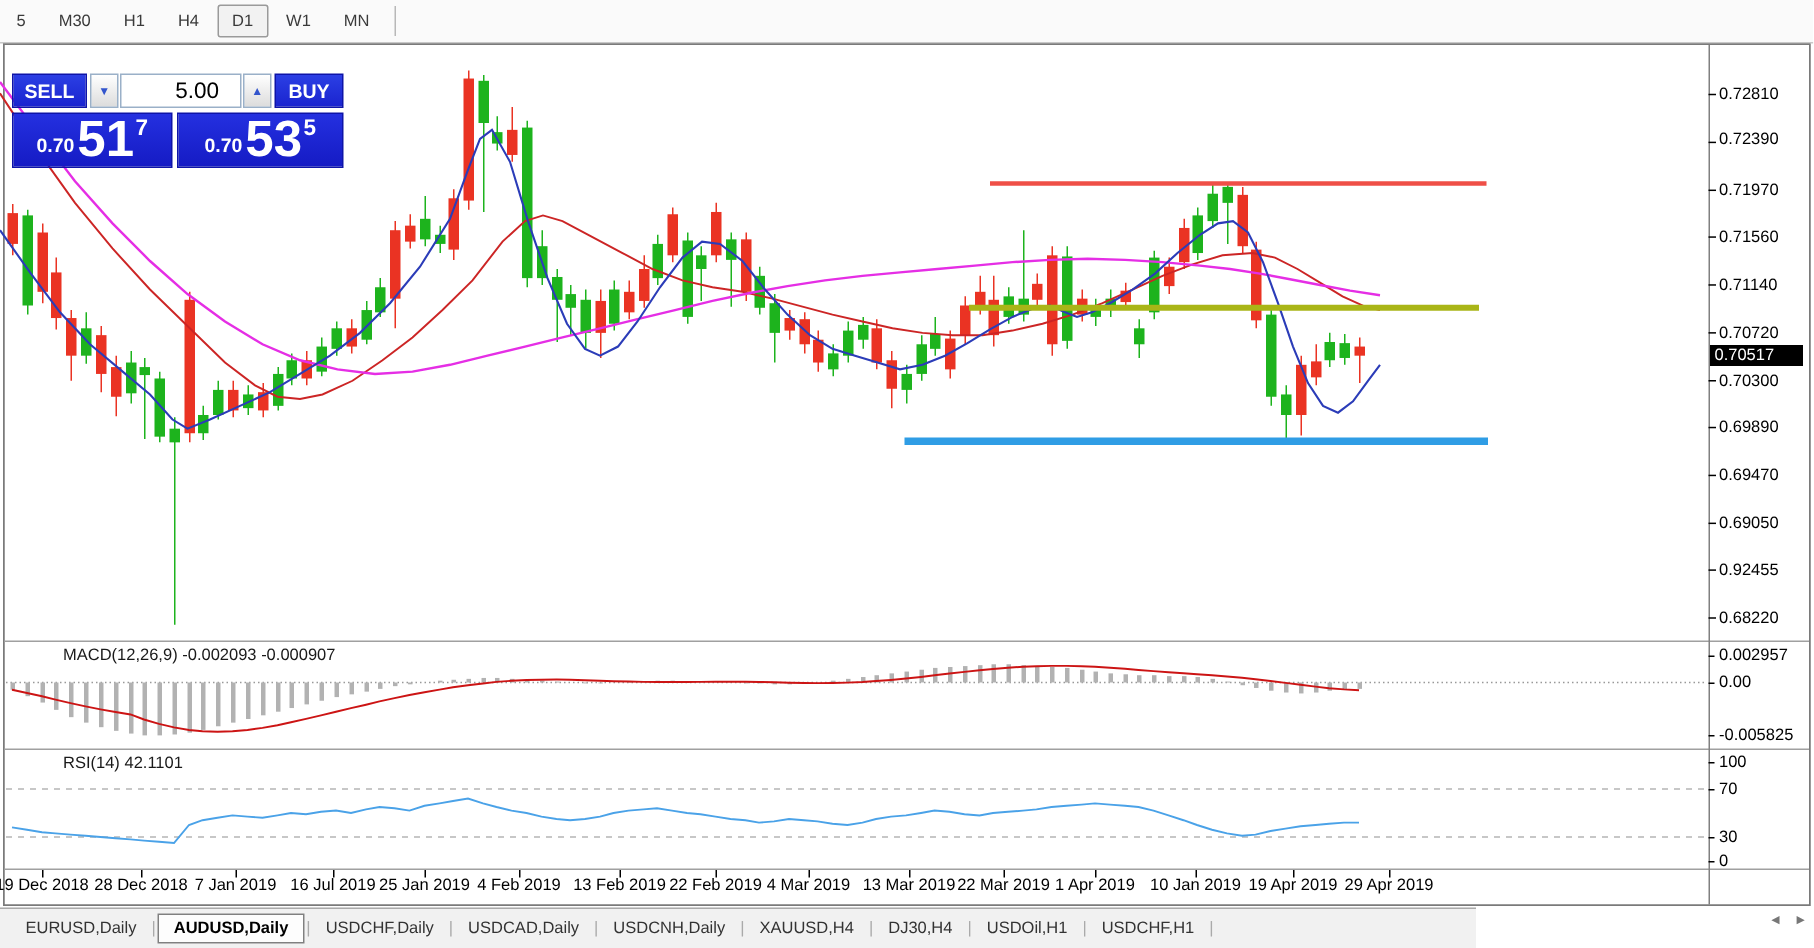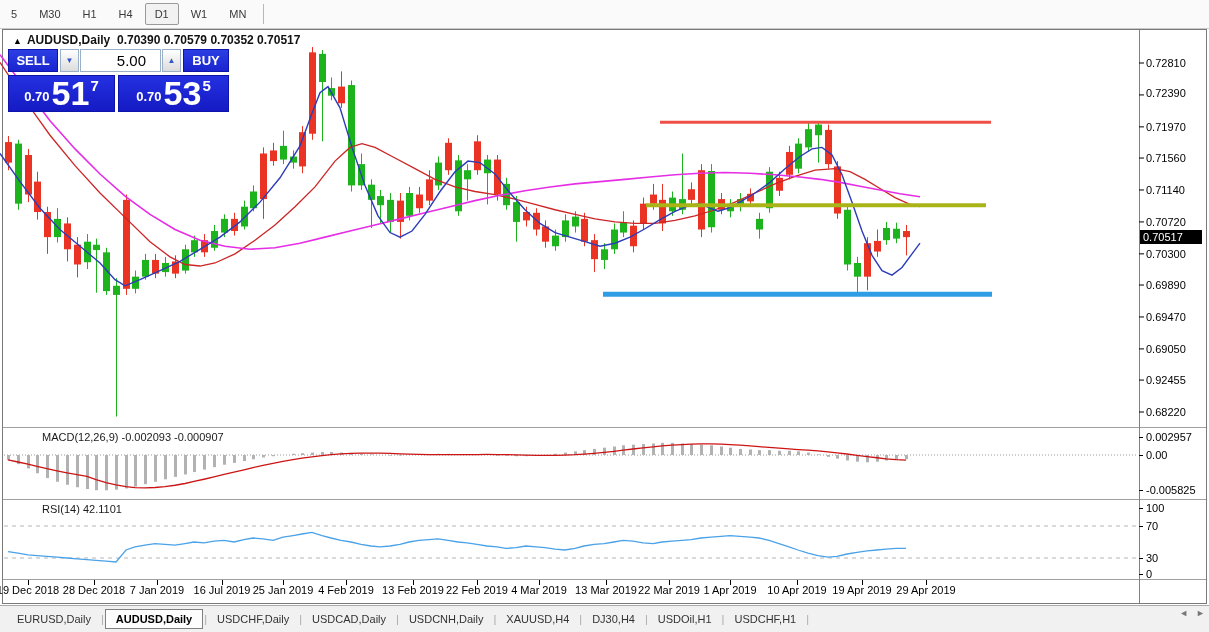--- a/index.html
+++ b/index.html
@@ -24,21 +24,21 @@
   .bigpx .frac{font-size:13px;font-weight:700;margin-right:2px;margin-bottom:4px;}
   .bigpx .pips{font-size:34px;font-weight:700;line-height:30px;}
   .bigpx .pt{font-size:15px;font-weight:700;margin-left:1px;margin-bottom:14px;}
   
   .ind-label{font-size:11px;color:#1a1a1a;padding-left:32px;}
   
   .ax{position:absolute;font-size:11px;color:#000;white-space:nowrap;}
   #pricebadge{position:absolute;left:1140px;width:62px;height:14px;background:#000;color:#fff;font-size:11px;display:flex;align-items:center;padding-left:3px;box-sizing:border-box;}
   .dlabel{position:absolute;top:584px;font-size:11px;color:#000;transform:translateX(-50%);white-space:nowrap;}
   
-  #tabbar{position:absolute;left:0;top:605px;width:1209px;height:27px;background:#f1f1f1;border-top:1px solid #aaa;display:flex;align-items:center;padding-left:8px;box-sizing:border-box;}
+  #tabbar{position:absolute;left:0;top:605px;width:984px;height:27px;background:#f1f1f1;border-top:1px solid #aaa;display:flex;align-items:center;padding-left:8px;box-sizing:border-box;}
   .tab{font-size:11px;color:#333;padding:3px 9px;white-space:nowrap;}
   .tab.active{background:#fdfdfd;border:1px solid #808080;font-weight:700;color:#000;padding:3px 10px;}
   .tab-sep{color:#aaa;font-size:11px;margin:0 1px;}
   #tab-nav{position:absolute;right:4px;top:608px;display:flex;gap:8px;color:#777;font-size:9px;}
   svg{position:absolute;left:0;top:0;}
 </style>
 </head>
 <body>
 <div id="app">
 
@@ -380,23 +380,20 @@
       <line x1="477.5" y1="580" x2="477.5" y2="585" stroke="#000" stroke-width="1"></line>
       <line x1="539.5" y1="580" x2="539.5" y2="585" stroke="#000" stroke-width="1"></line>
       <line x1="606.5" y1="580" x2="606.5" y2="585" stroke="#000" stroke-width="1"></line>
       <line x1="669.5" y1="580" x2="669.5" y2="585" stroke="#000" stroke-width="1"></line>
       <line x1="730.5" y1="580" x2="730.5" y2="585" stroke="#000" stroke-width="1"></line>
       <line x1="797.5" y1="580" x2="797.5" y2="585" stroke="#000" stroke-width="1"></line>
       <line x1="862.5" y1="580" x2="862.5" y2="585" stroke="#000" stroke-width="1"></line>
       <line x1="926.5" y1="580" x2="926.5" y2="585" stroke="#000" stroke-width="1"></line>
     </svg>
 
-<div class="abs" id="title">
-  <span class="mk">▲</span><span>AUDUSD,Daily</span>&nbsp;&nbsp;<span>0.70390 0.70579 0.70352 0.70517</span>
-</div>
 
 <div class="abs" id="tpanel">
   <div class="tp-btn" style="left:0;top:0;width:50px;height:23px;">SELL</div>
   <div class="tp-spin" style="left:52px;top:0;width:19px;height:23px;">
         <span>▼</span>
       </div>
   <div id="vol" style="left:72px;top:0;width:81px;height:23px;">5.00</div>
   <div class="tp-spin" style="left:154px;top:0;width:19px;height:23px;">
         <span>▲</span>
       </div>
@@ -448,21 +445,21 @@
       <div class="dlabel" style="left: 157px;">7 Jan 2019</div>
       <div class="dlabel" style="left: 222px;">16 Jul 2019</div>
       <div class="dlabel" style="left: 283px;">25 Jan 2019</div>
       <div class="dlabel" style="left: 346px;">4 Feb 2019</div>
       <div class="dlabel" style="left: 413px;">13 Feb 2019</div>
       <div class="dlabel" style="left: 477px;">22 Feb 2019</div>
       <div class="dlabel" style="left: 539px;">4 Mar 2019</div>
       <div class="dlabel" style="left: 606px;">13 Mar 2019</div>
       <div class="dlabel" style="left: 669px;">22 Mar 2019</div>
       <div class="dlabel" style="left: 730px;">1 Apr 2019</div>
-      <div class="dlabel" style="left: 797px;">10 Apr 2019</div>
+      <div class="dlabel" style="left: 797px;">10 Jan 2019</div>
       <div class="dlabel" style="left: 862px;">19 Apr 2019</div>
       <div class="dlabel" style="left: 926px;">29 Apr 2019</div>
     </div>
 
 <div id="tabbar">
       <div class="tab">EURUSD,Daily</div>
       <span class="tab-sep">|</span>
       <div class="tab active">AUDUSD,Daily</div>
       <span class="tab-sep">|</span>
       <div class="tab">USDCHF,Daily</div>

